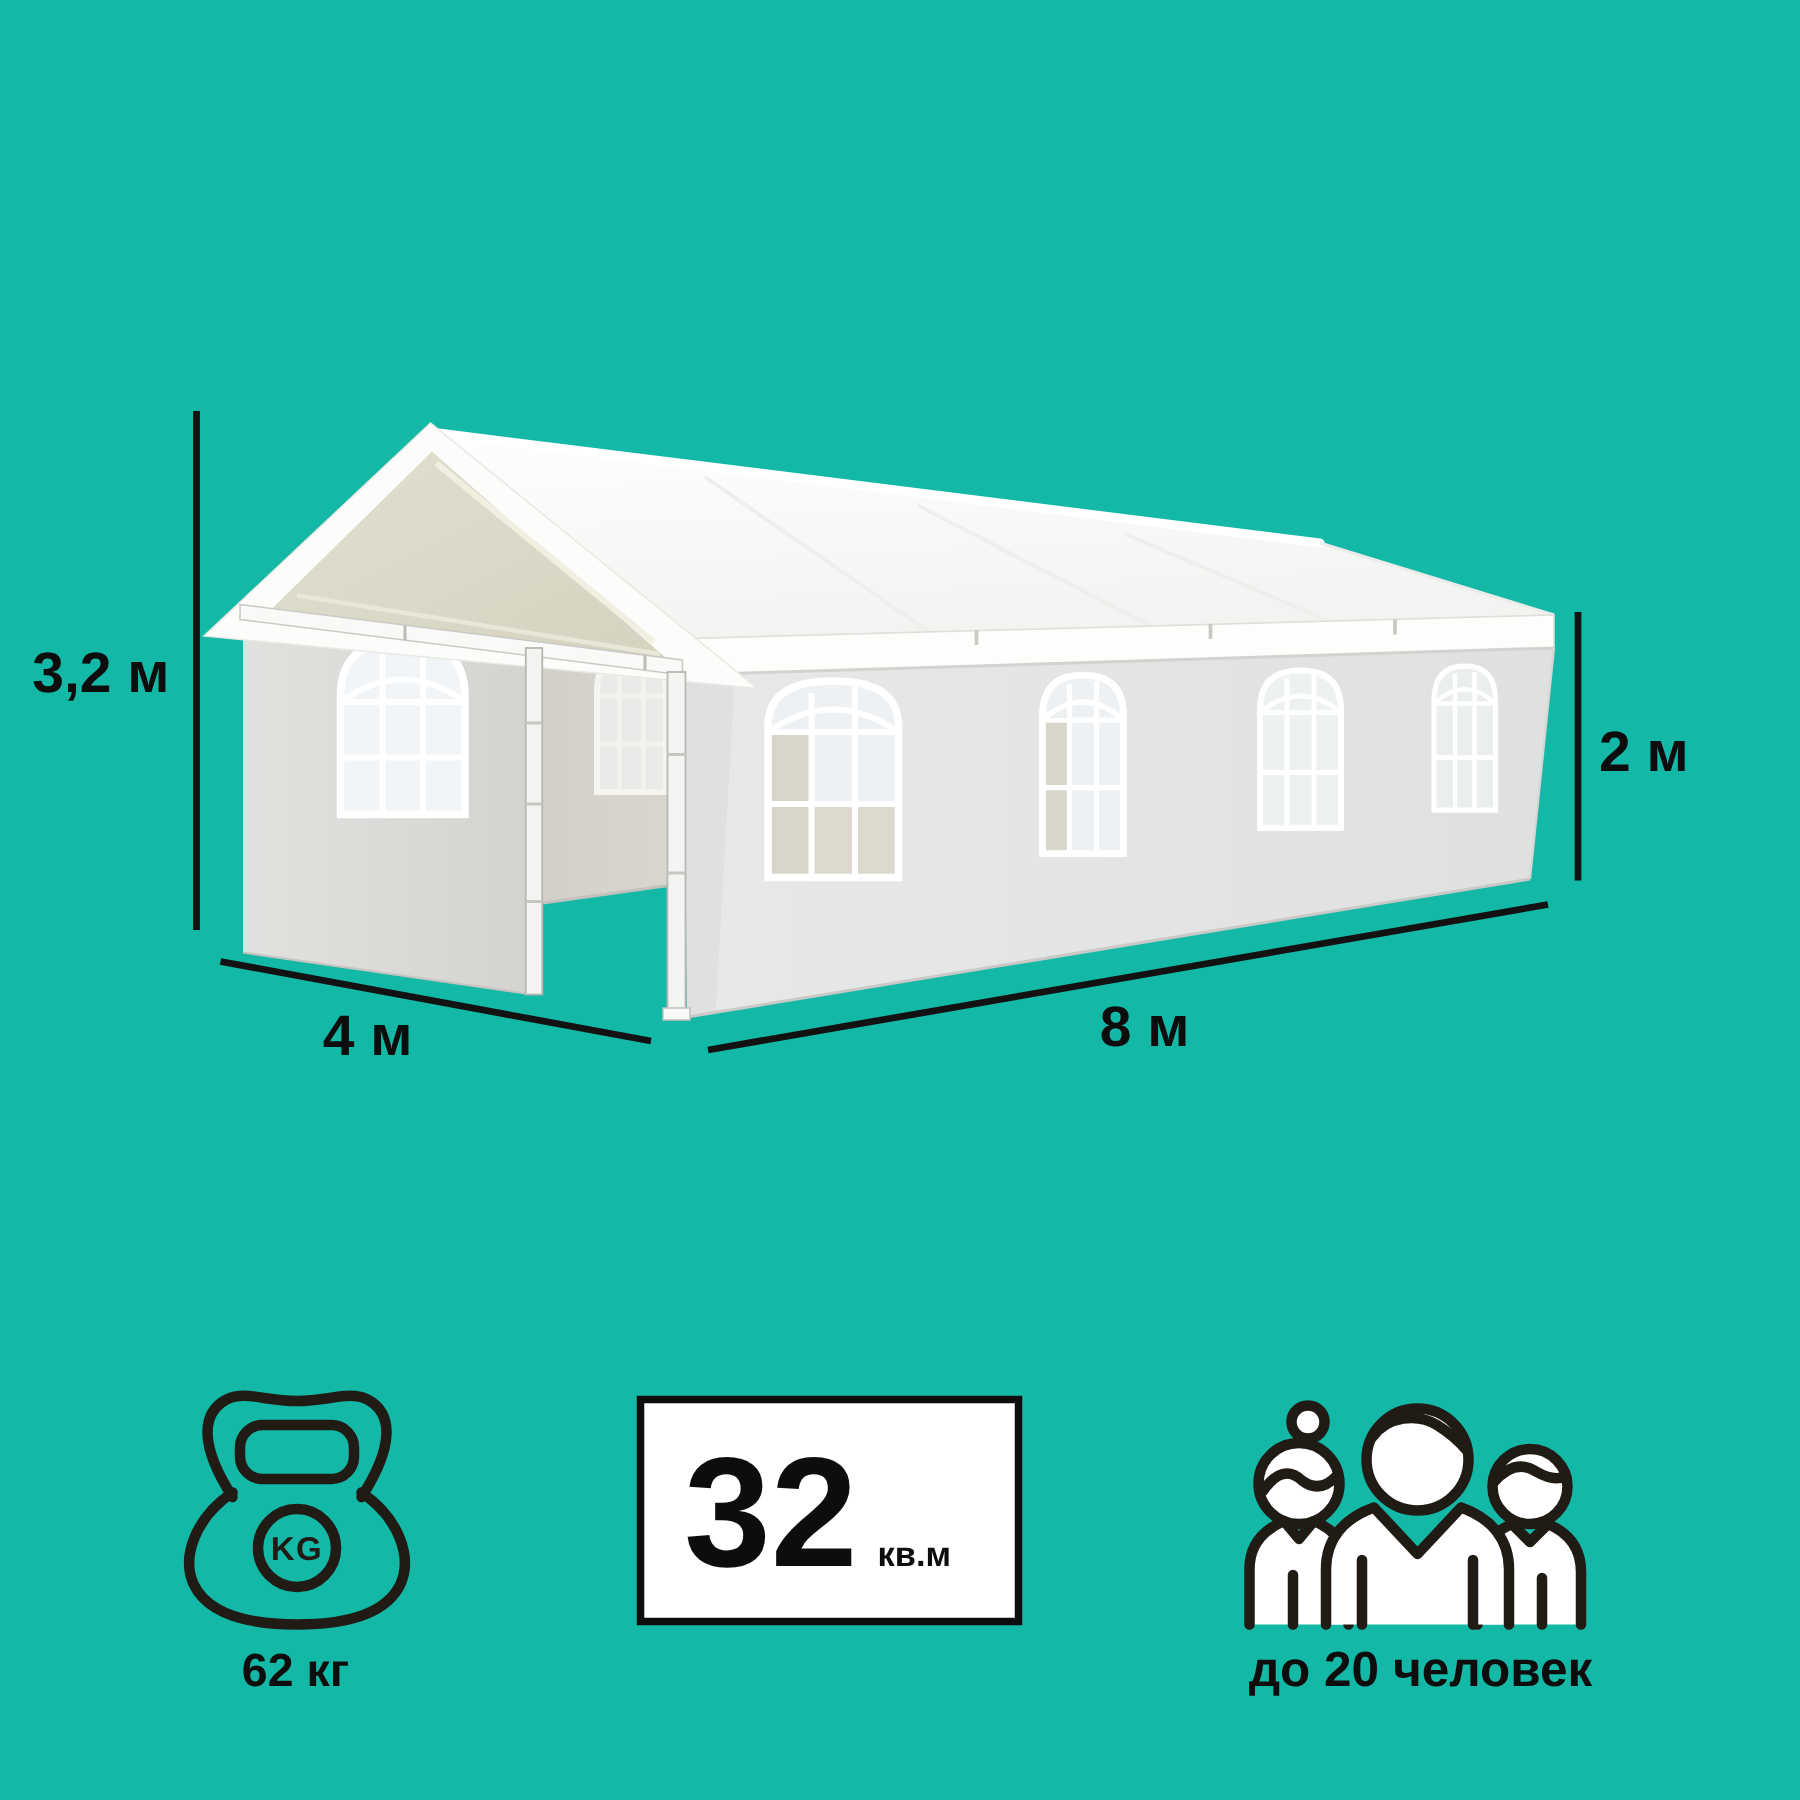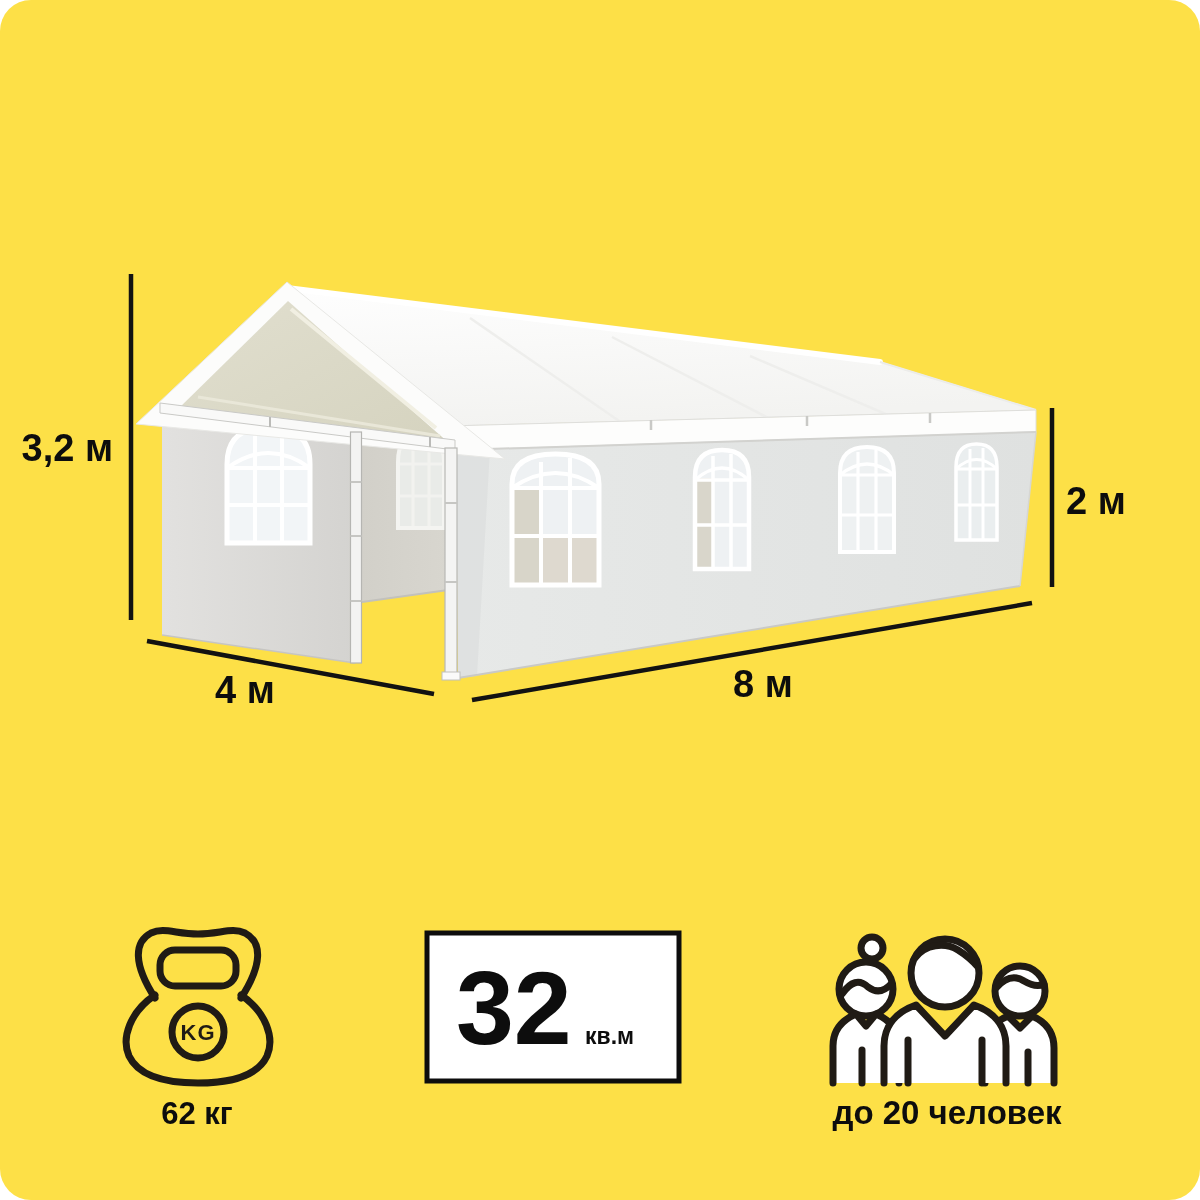--- a/index.html
+++ b/index.html
@@ -1,17 +1,17 @@
 <!DOCTYPE html>
 <html><head>
 <meta charset="utf-8">
 <style>
   html,body{margin:0;padding:0;background:#ffffff;}
-  .canvas{position:relative;width:1200px;height:1200px;background:#fde047;overflow:hidden;
-          font-family:"Liberation Sans",sans-serif;border-radius:31px;}
+  .canvas{position:relative;width:1200px;height:1200px;background:#14b8a6;overflow:hidden;
+          font-family:"Liberation Sans",sans-serif;}
   svg{display:block;}
   .dim-label{font-family:"Liberation Sans",sans-serif;font-weight:700;font-size:38px;fill:#0d0d0d;}
   .spec-label{font-family:"Liberation Sans",sans-serif;font-weight:700;font-size:31px;fill:#0d0d0d;}
   .cap-label{font-family:"Liberation Sans",sans-serif;font-weight:700;font-size:33px;fill:#0d0d0d;}
   .area-value{font-family:"Liberation Sans",sans-serif;font-weight:700;font-size:104px;fill:#0d0d0d;}
   .area-unit{font-family:"Liberation Sans",sans-serif;font-weight:700;font-size:23px;fill:#0d0d0d;}
   .kg-text{font-family:"Liberation Sans",sans-serif;font-weight:700;font-size:22px;fill:#201b15;letter-spacing:1px;}
 </style>
 </head>
 <body>

